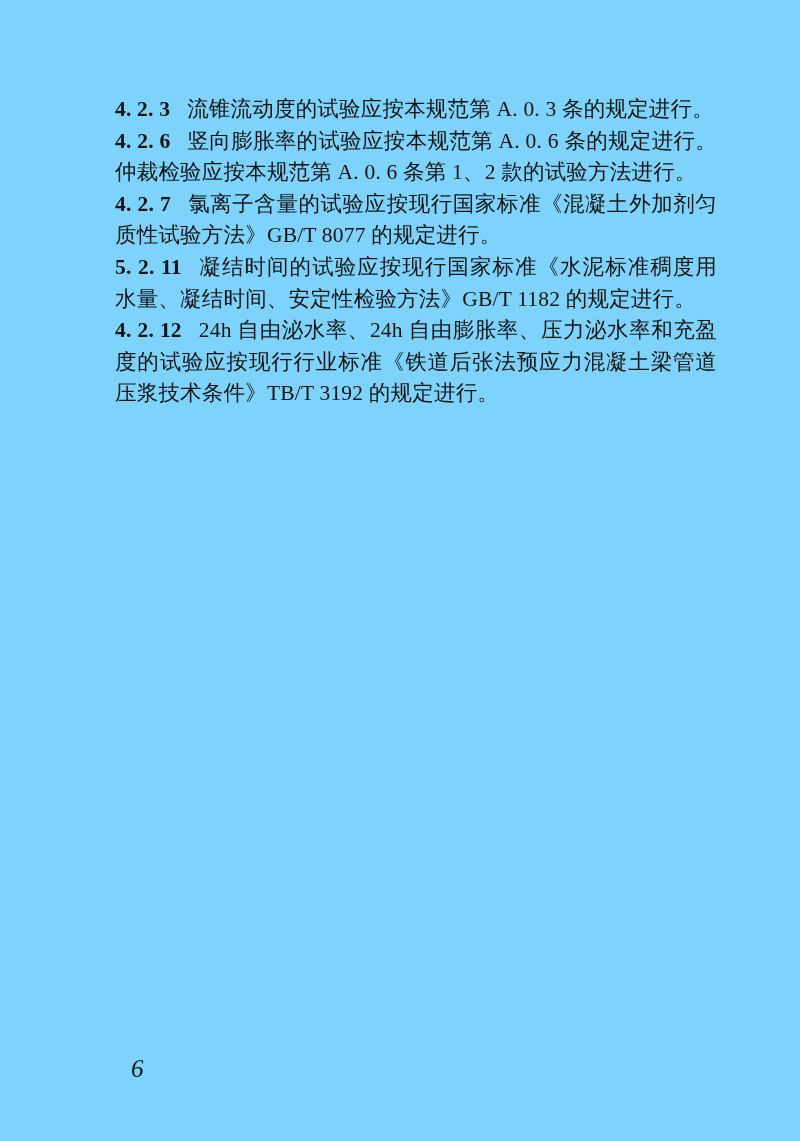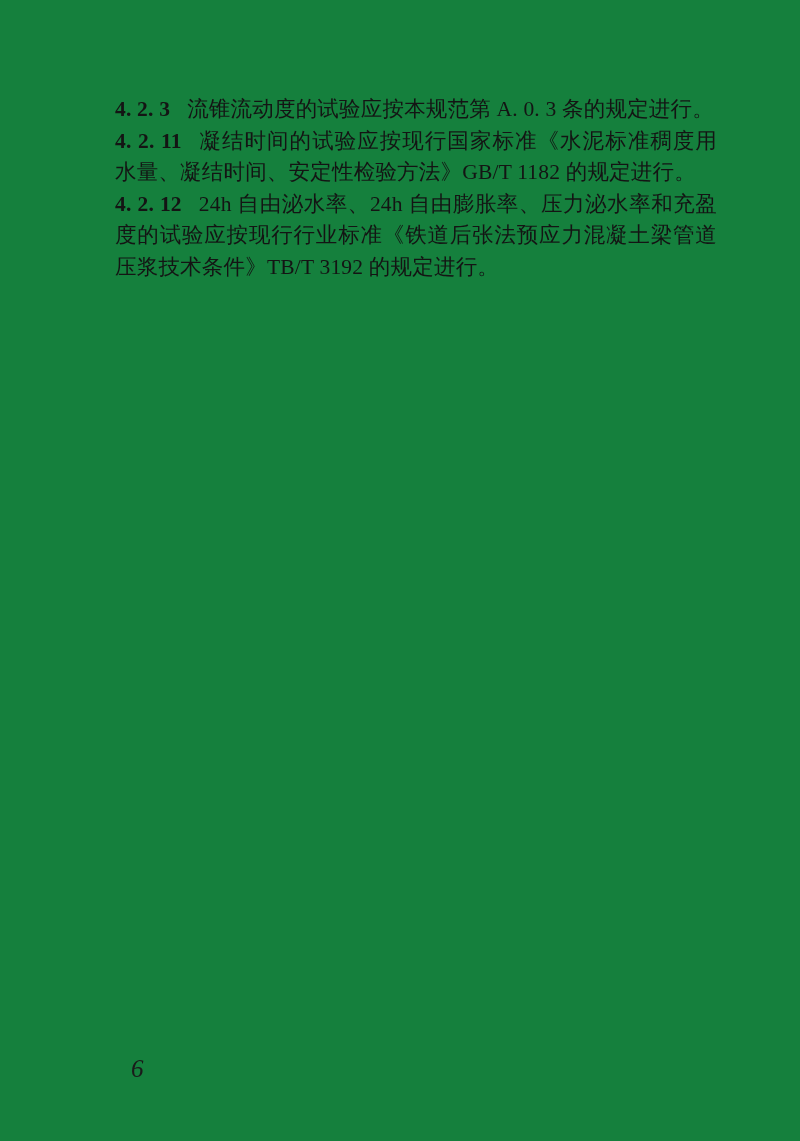--- a/index.html
+++ b/index.html
@@ -4,21 +4,21 @@
 <style>
   html, body {
     margin: 0;
     padding: 0;
     background: #ffffff;
   }
   .page {
     position: relative;
     width: 800px;
     height: 1141px;
-    background: #15803d;
+    background: #7dd3fc;
     font-family: "Liberation Serif", "DejaVu Serif", serif;
     color: #141414;
     overflow: hidden;
     text-decoration: underline;
   }
   .content {
     position: absolute;
     left: 115px;
     top: 94px;
     width: 602px;
@@ -44,17 +44,19 @@
     font-size: 25px;
     color: #1a1a1a;
   }
 </style>
 </head>
 <body>
 
 <div class="page">
   <main class="content">
     <p class="clause"><span class="num">4. 2. 3</span><span>流锥流动度的试验应按本规范第 A. 0. 3 条的规定进行。</span></p>
-    <p class="clause"><span class="num">4. 2. 11</span><span>凝结时间的试验应按现行国家标准《水泥标准稠度用水量、凝结时间、安定性检验方法》GB/T 1182 的规定进行。</span></p>
+    <p class="clause"><span class="num">4. 2. 6</span><span>竖向膨胀率的试验应按本规范第 A. 0. 6 条的规定进行。仲裁检验应按本规范第 A. 0. 6 条第 1、2 款的试验方法进行。</span></p>
+    <p class="clause"><span class="num">4. 2. 7</span><span>氯离子含量的试验应按现行国家标准《混凝土外加剂匀质性试验方法》GB/T 8077 的规定进行。</span></p>
+    <p class="clause"><span class="num">5. 2. 11</span><span>凝结时间的试验应按现行国家标准《水泥标准稠度用水量、凝结时间、安定性检验方法》GB/T 1182 的规定进行。</span></p>
     <p class="clause"><span class="num">4. 2. 12</span><span>24h 自由泌水率、24h 自由膨胀率、压力泌水率和充盈度的试验应按现行行业标准《铁道后张法预应力混凝土梁管道压浆技术条件》TB/T 3192 的规定进行。</span></p>
   </main>
   <div class="page-number">6</div>
 </div>
 
 </body></html>

